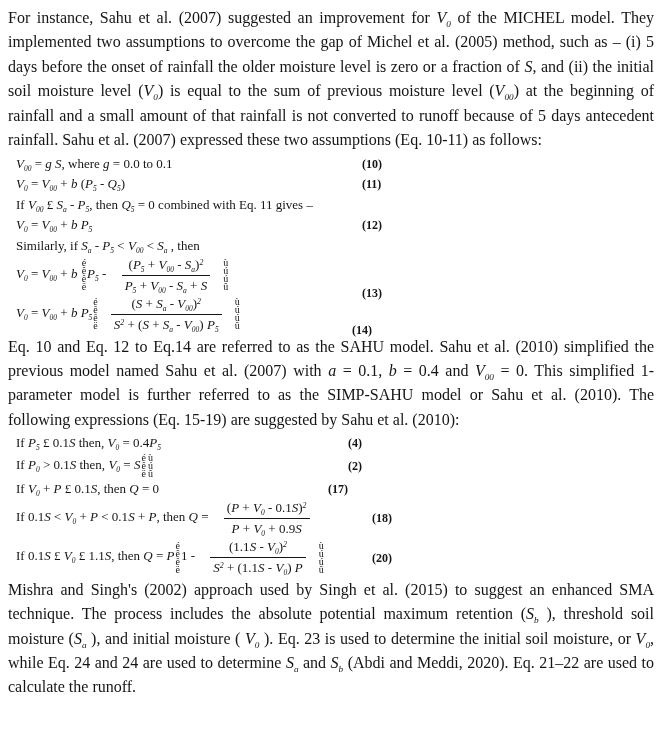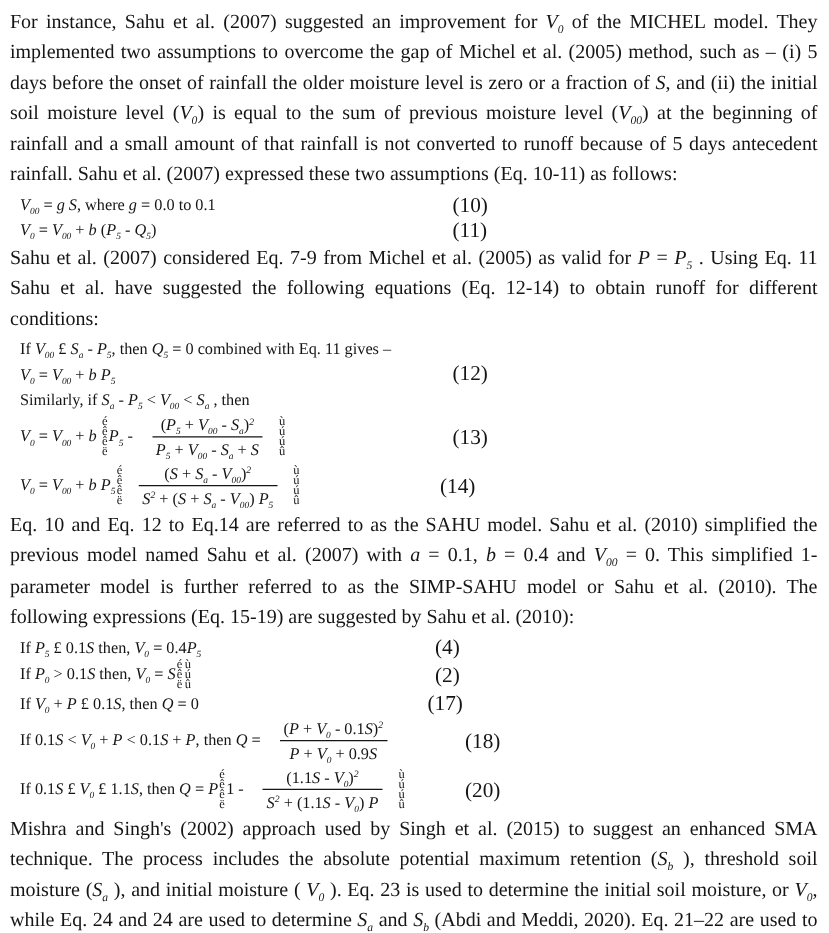--- a/index.html
+++ b/index.html
@@ -19,21 +19,22 @@
     position: relative;
     margin: 1px 0 1px 8px;
     font-size: 13px;
     line-height: 1.5;
     white-space: nowrap;
   }
   .eqnum {
     position: absolute;
     top: 50%;
     transform: translateY(-50%);
-    font-size: 17px;
+    font-size: 12px;
+    font-weight: bold;
   }
   .mv { font-family: "Liberation Serif", serif; font-style: italic; }
   sub.ms {
     font-style: italic;
     font-size: 0.58em;
     line-height: 0;
     vertical-align: -0.45em;
     letter-spacing: 0;
   }
   sup.mp {
@@ -70,58 +71,57 @@
   }
   .brk span { display: block; }
 </style>
 </head>
 <body>
 
 <div class="doc" id="doc">
     <div class="para">For instance, Sahu et al. (2007) suggested an improvement for <span class="mv">V</span><sub class="ms">0</sub> of the MICHEL model. They implemented two assumptions to overcome the gap of Michel et al. (2005) method, such as – (i) 5 days before the onset of rainfall the older moisture level is zero or a fraction of <span class="mv">S</span>, and (ii) the initial soil moisture level (<span class="mv">V</span><sub class="ms">0</sub>) is equal to the sum of previous moisture level (<span class="mv">V</span><sub class="ms">00</sub>) at the beginning of rainfall and a small amount of that rainfall is not converted to runoff because of 5 days antecedent rainfall. Sahu et al. (2007) expressed these two assumptions (Eq. 10-11) as follows:</div>
     <div class="eqrow"><span class="mv">V</span><sub class="ms">00</sub> = <span class="mv">g</span> <span class="mv">S</span>, where <span class="mv">g</span> = 0.0 to 0.1<span class="eqnum" style="left: 346px;">(10)</span></div>
     <div class="eqrow"><span class="mv">V</span><sub class="ms">0</sub> = <span class="mv">V</span><sub class="ms">00</sub> + <span class="mv">b</span> (<span class="mv">P</span><sub class="ms">5</sub> - <span class="mv">Q</span><sub class="ms">5</sub>)<span class="eqnum" style="left: 346px;">(11)</span></div>
-    <div class="para">Sahu et al. (2007) considered Eq. 7-9 from Michel et al. (2005) as valid for <span class="mv">P</span> = <span class="mv">P</span><sub class="ms">5</sub> . Using Eq. 11 Sahu et al. have suggested the following equations (Eq. 12-14) to obtain runoff for different conditions:</div>
     <div class="eqrow">If <span class="mv">V</span><sub class="ms">00</sub> £ <span class="mv">S</span><sub class="ms">a</sub> - <span class="mv">P</span><sub class="ms">5</sub>, then <span class="mv">Q</span><sub class="ms">5</sub> = 0 combined with Eq. 11 gives –</div>
     <div class="eqrow"><span class="mv">V</span><sub class="ms">0</sub> = <span class="mv">V</span><sub class="ms">00</sub> + <span class="mv">b</span> <span class="mv">P</span><sub class="ms">5</sub><span class="eqnum" style="left: 346px;">(12)</span></div>
     <div class="eqrow">Similarly, if <span class="mv">S</span><sub class="ms">a</sub> - <span class="mv">P</span><sub class="ms">5</sub> &lt; <span class="mv">V</span><sub class="ms">00</sub> &lt; <span class="mv">S</span><sub class="ms">a</sub> , then</div>
     <div class="eqrow"><span class="mv">V</span><sub class="ms">0</sub> = <span class="mv">V</span><sub class="ms">00</sub> + <span class="mv">b</span> <span class="brk">
         <span>é</span>
         <span>ê</span>
         <span>ê</span>
         <span>ë</span>
       </span><span class="mv">P</span><sub class="ms">5</sub> - <span class="frac"><span class="fn">(<span class="mv">P</span><sub class="ms">5</sub> + <span class="mv">V</span><sub class="ms">00</sub> - <span class="mv">S</span><sub class="ms">a</sub>)<sup class="mp">2</sup></span><span class="fd"><span class="mv">P</span><sub class="ms">5</sub> + <span class="mv">V</span><sub class="ms">00</sub> - <span class="mv">S</span><sub class="ms">a</sub> + <span class="mv">S</span></span></span><span class="brk">
         <span>ù</span>
         <span>ú</span>
         <span>ú</span>
         <span>û</span>
-      </span><span class="eqnum" style="left: 346px;">(13)</span></div>
+      </span><span class="eqnum" style="left: 346px; margin-top: 18px;">(13)</span></div>
     <div class="eqrow"><span class="mv">V</span><sub class="ms">0</sub> = <span class="mv">V</span><sub class="ms">00</sub> + <span class="mv">b</span> <span class="mv">P</span><sub class="ms">5</sub><span class="brk">
         <span>é</span>
         <span>ê</span>
         <span>ê</span>
         <span>ë</span>
       </span><span class="frac"><span class="fn">(<span class="mv">S</span> + <span class="mv">S</span><sub class="ms">a</sub> - <span class="mv">V</span><sub class="ms">00</sub>)<sup class="mp">2</sup></span><span class="fd"><span class="mv">S</span><sup class="mp">2</sup> + (<span class="mv">S</span> + <span class="mv">S</span><sub class="ms">a</sub> - <span class="mv">V</span><sub class="ms">00</sub>) <span class="mv">P</span><sub class="ms">5</sub></span></span><span class="brk">
         <span>ù</span>
         <span>ú</span>
         <span>ú</span>
         <span>û</span>
-      </span><span class="eqnum" style="left: 336px;">(14)</span></div>
+      </span><span class="eqnum" style="left: 336px; margin-top: 16px;">(14)</span></div>
     <div class="para">Eq. 10 and Eq. 12 to Eq.14 are referred to as the SAHU model. Sahu et al. (2010) simplified the previous model named Sahu et al. (2007) with <span class="mv">a</span> = 0.1,  <span class="mv">b</span> = 0.4 and <span class="mv">V</span><sub class="ms">00</sub> = 0. This simplified 1-parameter model is further referred to as the SIMP-SAHU model or Sahu et al. (2010). The following expressions (Eq. 15-19) are suggested by Sahu et al. (2010):</div>
     <div class="eqrow">If <span class="mv">P</span><sub class="ms">5</sub> £ 0.1<span class="mv">S</span> then, <span class="mv">V</span><sub class="ms">0</sub> = 0.4<span class="mv">P</span><sub class="ms">5</sub><span class="eqnum" style="left: 332px;">(4)</span></div>
     <div class="eqrow">If <span class="mv">P</span><sub class="ms">0</sub> &gt; 0.1<span class="mv">S</span> then, <span class="mv">V</span><sub class="ms">0</sub> = <span class="mv">S</span><span class="brk">
         <span>é</span>
         <span>ê</span>
         <span>ë</span>
       </span><span class="brk">
         <span>ù</span>
         <span>ú</span>
         <span>û</span>
       </span><span class="eqnum" style="left: 332px;">(2)</span></div>
-    <div class="eqrow">If <span class="mv">V</span><sub class="ms">0</sub> + <span class="mv">P</span> £ 0.1<span class="mv">S</span>, then <span class="mv">Q</span> = 0<span class="eqnum" style="left: 326px;">(17)</span></div>
+    <div class="eqrow">If <span class="mv">V</span><sub class="ms">0</sub> + <span class="mv">P</span> £ 0.1<span class="mv">S</span>, then <span class="mv">Q</span> = 0<span class="eqnum" style="left: 312px;">(17)</span></div>
     <div class="eqrow">If 0.1<span class="mv">S</span> &lt; <span class="mv">V</span><sub class="ms">0</sub> + <span class="mv">P</span> &lt; 0.1<span class="mv">S</span> + <span class="mv">P</span>,  then <span class="mv">Q</span> = <span class="frac"><span class="fn">(<span class="mv">P</span> + <span class="mv">V</span><sub class="ms">0</sub> - 0.1<span class="mv">S</span>)<sup class="mp">2</sup></span><span class="fd"><span class="mv">P</span> + <span class="mv">V</span><sub class="ms">0</sub> + 0.9<span class="mv">S</span></span></span><span class="eqnum" style="left: 356px;">(18)</span></div>
     <div class="eqrow">If 0.1<span class="mv">S</span> £ <span class="mv">V</span><sub class="ms">0</sub> £ 1.1<span class="mv">S</span>,  then <span class="mv">Q</span> = <span class="mv">P</span><span class="brk">
         <span>é</span>
         <span>ê</span>
         <span>ê</span>
         <span>ë</span>
       </span>1 - <span class="frac"><span class="fn">(1.1<span class="mv">S</span> - <span class="mv">V</span><sub class="ms">0</sub>)<sup class="mp">2</sup></span><span class="fd"><span class="mv">S</span><sup class="mp">2</sup> + (1.1<span class="mv">S</span> - <span class="mv">V</span><sub class="ms">0</sub>) <span class="mv">P</span></span></span><span class="brk">
         <span>ù</span>
         <span>ú</span>
         <span>ú</span>

